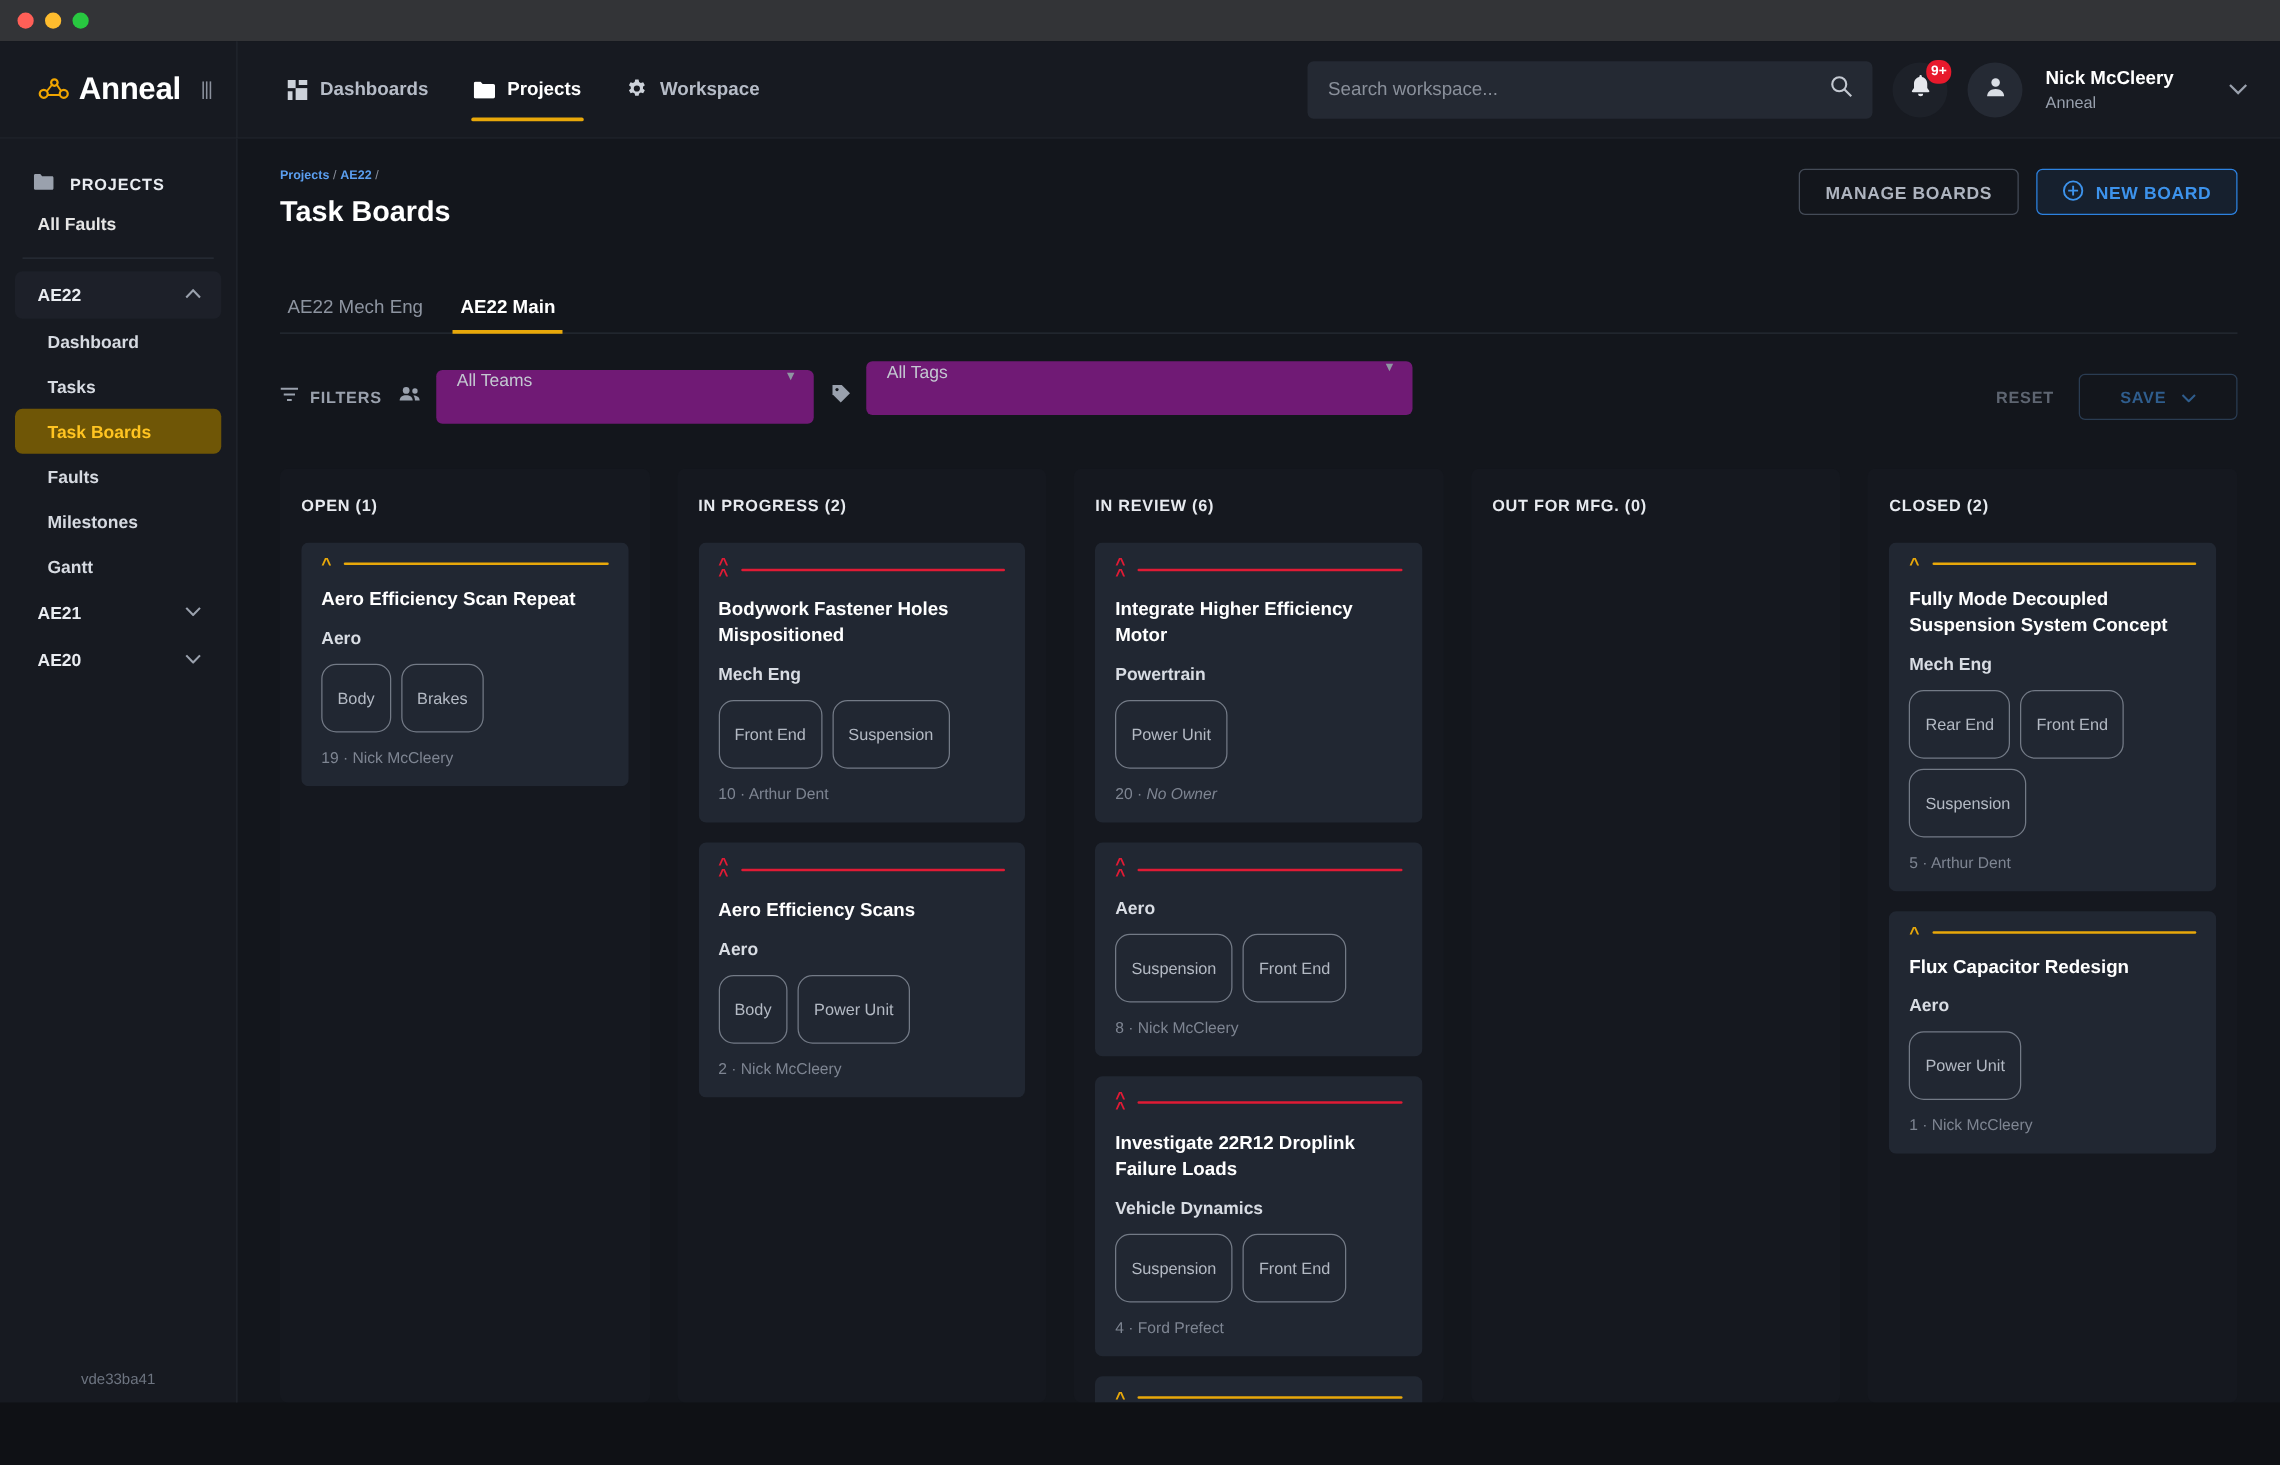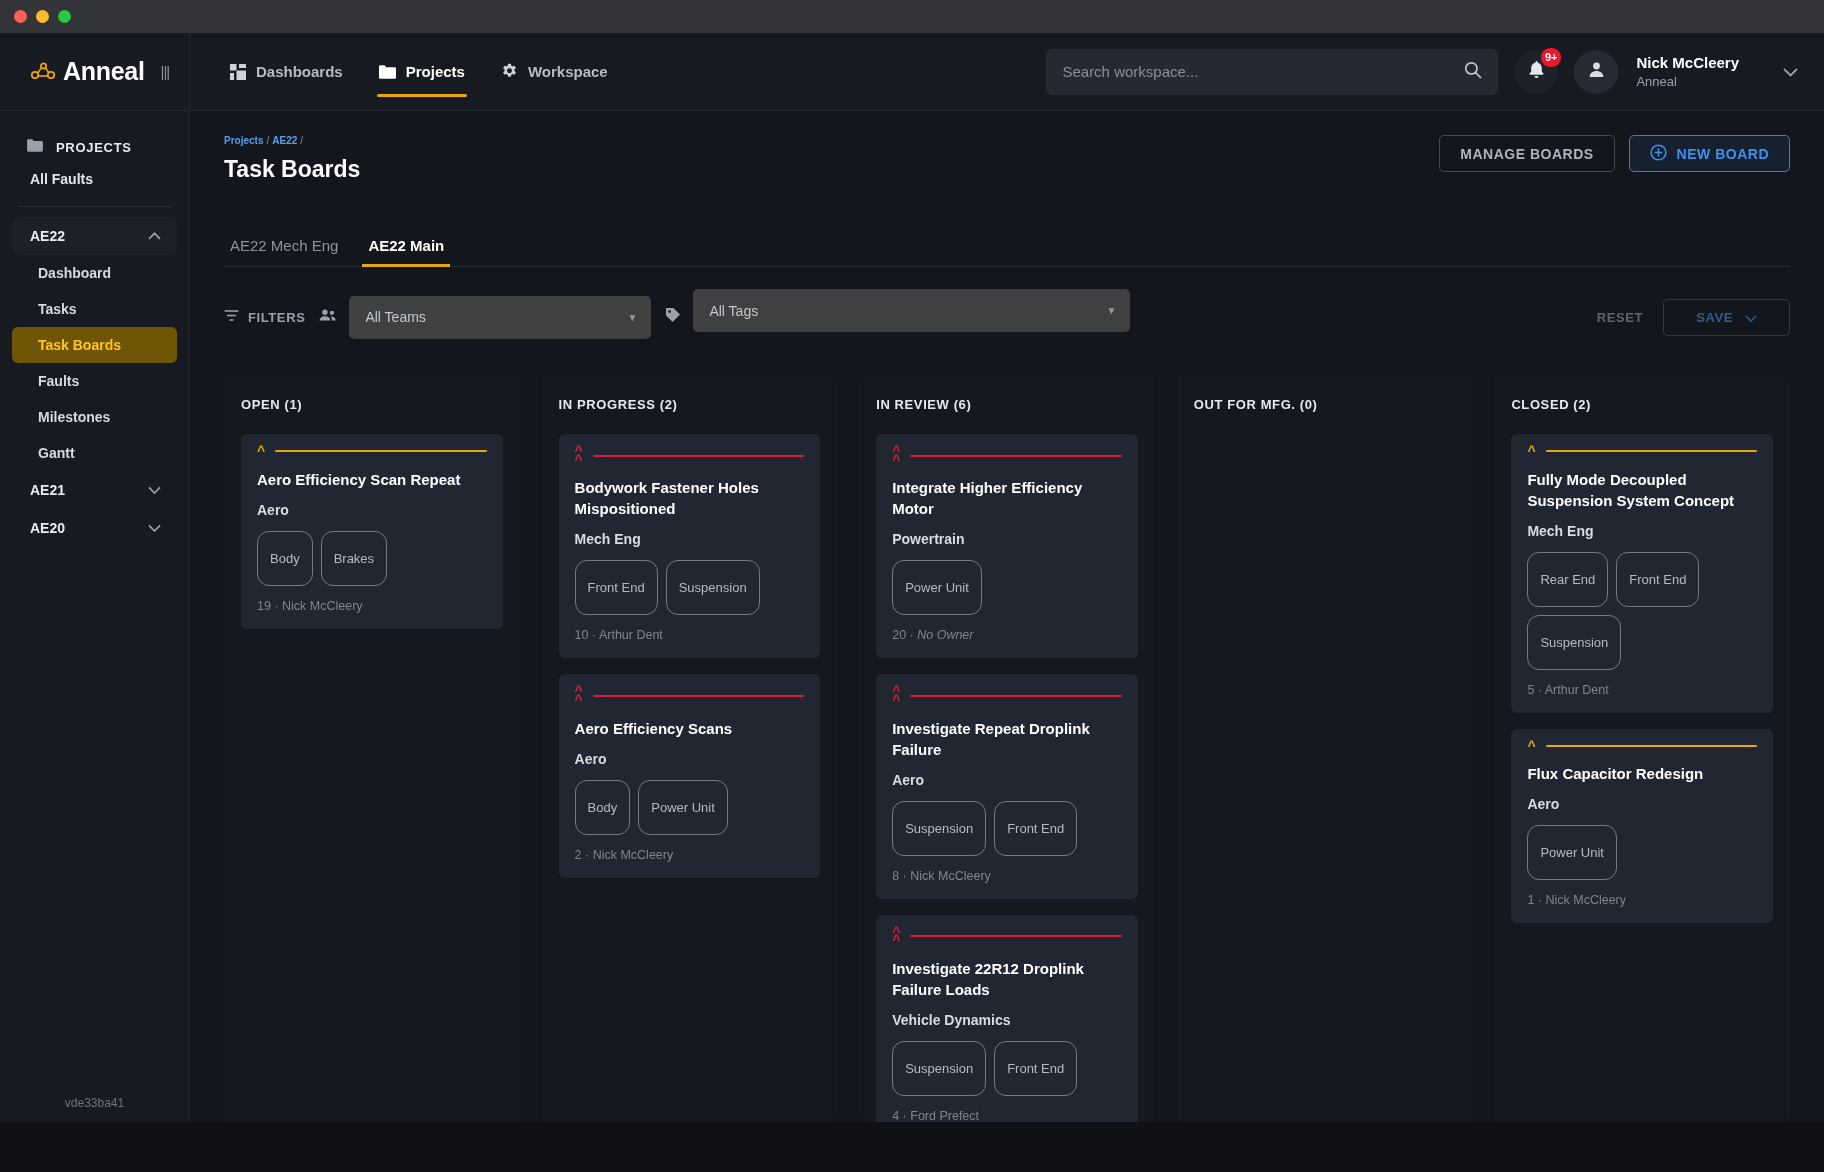--- a/index.html
+++ b/index.html
@@ -147,22 +147,22 @@
 
   
   .filterbar { display: flex; align-items: center; gap: 14px; margin: 22px 34px 0 34px; }
   .filters-label {
     display: flex; align-items: center; gap: 9px; color: #9aa1ad; font-size: 13px;
     font-weight: bold; letter-spacing: .6px;
   }
   .fgroup { display: flex; align-items: center; gap: 12px; }
   .fgroup .ficon { color: #9aa1ad; }
   .select {
-    height: 43px; background: #404040; border-radius: 5px; display: flex;
-    align-items: center; justify-content: space-between; padding: 0 14px 0 16px;
+    height: 43px; background: #701a75; border-radius: 5px; display: flex;
+    justify-content: space-between; padding: 0 14px 0 16px;
     color: #c3c8d1; font-size: 14px; cursor: pointer;
   }
   .select.teams { width: 302px; }
   .select.tags { width: 437px; }
   .select .dd { color: #8f96a2; font-size: 10px; }
   .filter-right { margin-left: auto; display: flex; align-items: center; gap: 20px; }
   .reset {
     color: #5e6571; font-size: 13px; font-weight: bold; letter-spacing: .6px; cursor: pointer;
   }
   .savebtn {
@@ -510,21 +510,20 @@
                 <div class="card-meta"><span>20</span><span>  ·  </span><span class="owner none">No Owner</span></div>
               </div>
               <div class="card">
                 <div class="card-top">
                   <div class="prio high">
                     <span>^</span>
                     <span>^</span>
                   </div>
                   <div class="rule high"></div>
                 </div>
-                <div class="card-title">Investigate Repeat Droplink Failure</div>
                 <div class="card-team">Aero</div>
                 <div class="tags">
                   <span class="tag">Suspension</span>
                   <span class="tag">Front End</span>
                 </div>
                 <div class="card-meta"><span>8</span><span>  ·  </span><span class="owner">Nick McCleery</span></div>
               </div>
               <div class="card">
                 <div class="card-top">
                   <div class="prio high">

